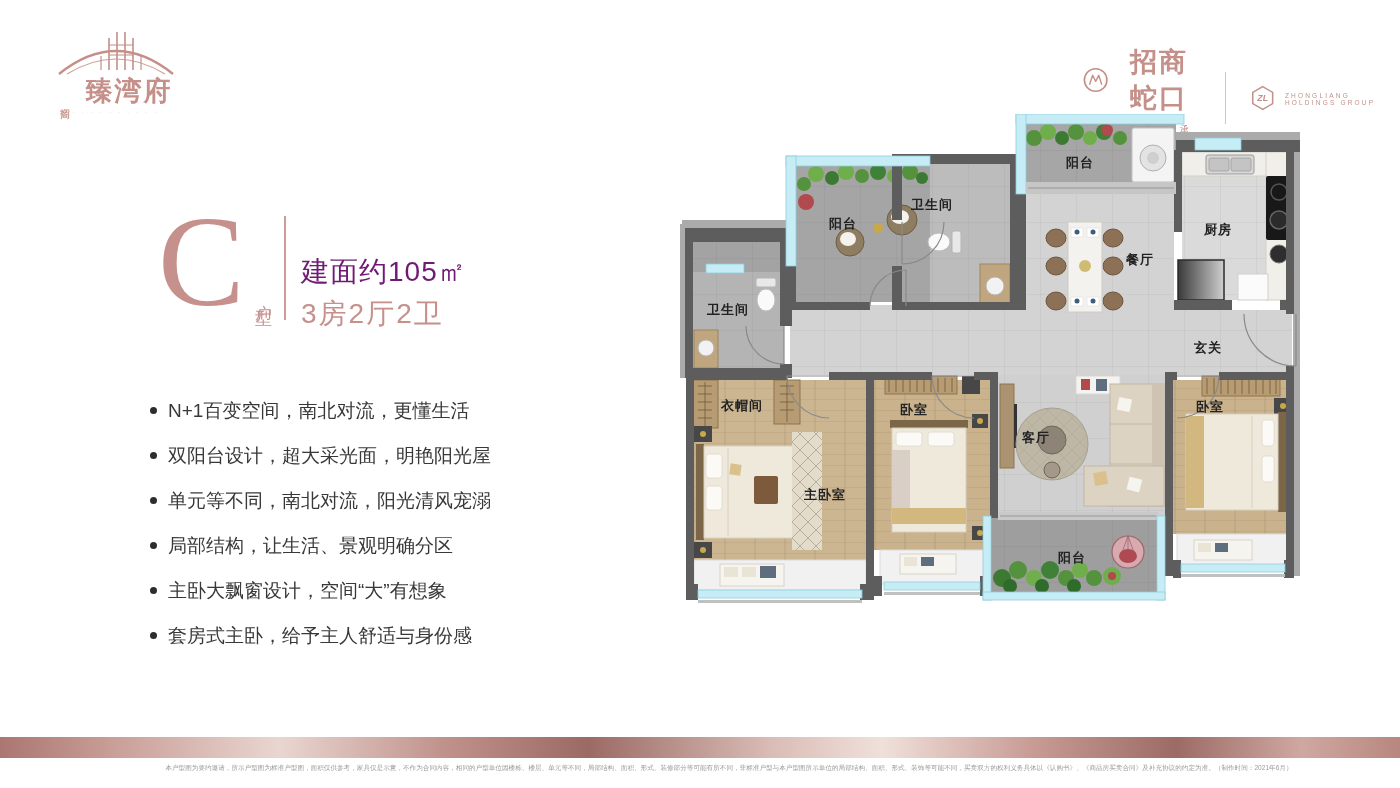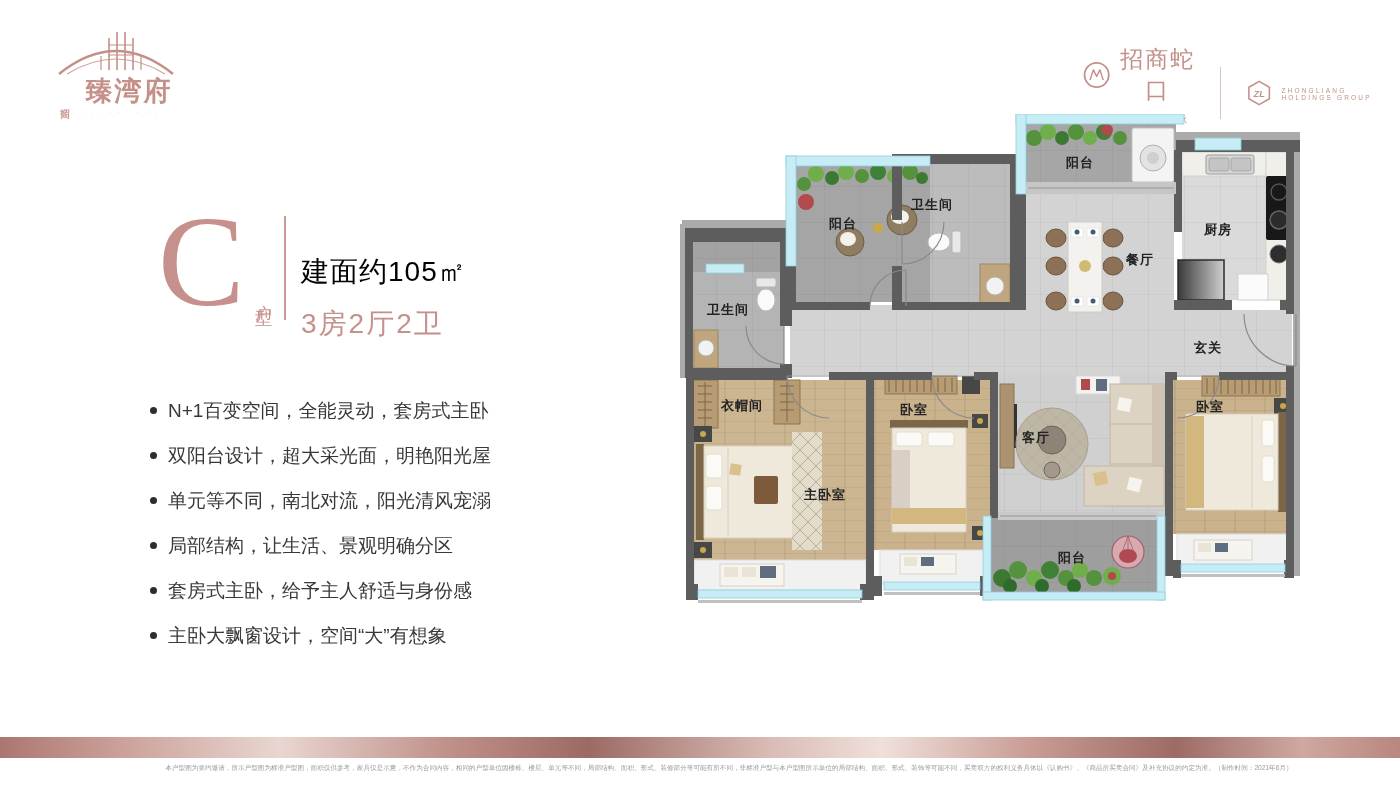--- a/index.html
+++ b/index.html
@@ -12,34 +12,34 @@
   .brand svg { display:block; margin:0 auto; }
   .brand-row { display:flex; align-items:flex-end; justify-content:center; gap:16px; margin-top:2px; }
   .brand-prefix { writing-mode:vertical-rl; text-orientation:upright; font-size:10px; letter-spacing:1px; line-height:1; padding-bottom:3px; }
   .brand-name { font-family:"Liberation Serif", serif; font-size:27px; font-weight:700; letter-spacing:2px; line-height:1; }
   .brand-tagline { font-size:5px; letter-spacing:3px; opacity:.75; margin-top:4px; }
 
   
   .partners { position:absolute; left:1082px; top:44px; display:flex; align-items:center; color:#c49089; }
   .partner { text-align:center; }
   .partner-top { display:flex; align-items:center; justify-content:center; gap:8px; }
-  .cmsk-name { font-size:23px; font-weight:400; letter-spacing:2px; }
+  .cmsk-name { font-size:27px; font-weight:700; letter-spacing:2px; }
   .cmsk-slogan { font-size:10px; letter-spacing:5px; margin-top:7px; }
   .logo-divider { width:1px; height:52px; background:#dcc3bf; margin:0 24px; }
   .zl-text { text-align:left; }
   .zl-name { font-size:20px; font-weight:700; letter-spacing:2px; }
   .zl-en { font-size:6.5px; letter-spacing:2.2px; margin-top:2px; }
   .zl-slogan { font-size:14px; font-weight:700; letter-spacing:4.5px; margin-top:5px; }
 
   
   .unit-letter { position:absolute; left:158px; top:196px; font-family:"Liberation Serif", serif; font-size:130px; line-height:1; color:#c6908c; }
   .unit-type { position:absolute; left:252px; top:291px; writing-mode:vertical-rl; text-orientation:upright; font-size:17px; letter-spacing:5px; color:#c6908c; font-weight:500; }
   .unit-divider { position:absolute; left:284px; top:216px; width:2px; height:104px; background:#cd9a96; }
-  .unit-area { position:absolute; left:301px; top:253px; font-size:28px; color:#000000; font-weight:500; letter-spacing:1px; }
-  .unit-rooms { position:absolute; left:301px; top:295px; font-size:28px; color:#c6908c; font-weight:500; letter-spacing:2px;margin-top:10px; }
+  .unit-area { position:absolute; left:301px; top:253px; font-size:28px; color:#701a75; font-weight:500; letter-spacing:1px; }
+  .unit-rooms { position:absolute; left:301px; top:295px; font-size:28px; color:#c6908c; font-weight:500; letter-spacing:2px; }
 
   
   .features { position:absolute; left:150px; top:400px; list-style:none; width:370px; }
   .features li { display:flex; gap:11px; margin-bottom:23px; font-size:19px; color:#383838; line-height:22px; }
   .features .dot { flex:0 0 auto; width:7px; height:7px; border-radius:50%; background:#2d2d2d; margin-top:7px; }
 
   
   .floorplan { position:absolute; left:680px; top:114px; width:620px; height:492px; }
   .floorplan text { font-family:"Liberation Sans", sans-serif; font-size:13px; font-weight:700; fill:#222; letter-spacing:1px; }
 
@@ -98,41 +98,41 @@
 
   <div class="unit-letter">C</div>
   <div class="unit-type">户型</div>
   <div class="unit-divider"></div>
   <div class="unit-area">建面约105㎡</div>
   <div class="unit-rooms">3房2厅2卫</div>
 
   <ul class="features">
     <li>
         <span class="dot"></span>
-        <span>N+1百变空间，全能灵动，套房式主卧</span>
+        <span>N+1百变空间，南北对流，更懂生活</span>
       </li>
     <li>
         <span class="dot"></span>
         <span>双阳台设计，超大采光面，明艳阳光屋</span>
       </li>
     <li>
         <span class="dot"></span>
         <span>单元等不同，南北对流，阳光清风宠溺</span>
       </li>
     <li>
         <span class="dot"></span>
         <span>局部结构，让生活、景观明确分区</span>
       </li>
     <li>
         <span class="dot"></span>
+        <span>主卧大飘窗设计，空间“大”有想象</span>
+      </li>
+    <li>
+        <span class="dot"></span>
         <span>套房式主卧，给予主人舒适与身份感</span>
-      </li>
-    <li>
-        <span class="dot"></span>
-        <span>主卧大飘窗设计，空间“大”有想象</span>
       </li>
   </ul>
 
   <svg class="floorplan" viewBox="0 0 620 492">
     <defs>
       <pattern id="tl" width="36" height="36" patternUnits="userSpaceOnUse">
         <path d="M36 0H0V36" stroke="#000" stroke-opacity=".08" fill="none"></path>
       </pattern>
       <pattern id="wd" width="30" height="11" patternUnits="userSpaceOnUse">
         <path d="M0 11H30 M15 0V11" stroke="#000" stroke-opacity=".09" fill="none"></path>

